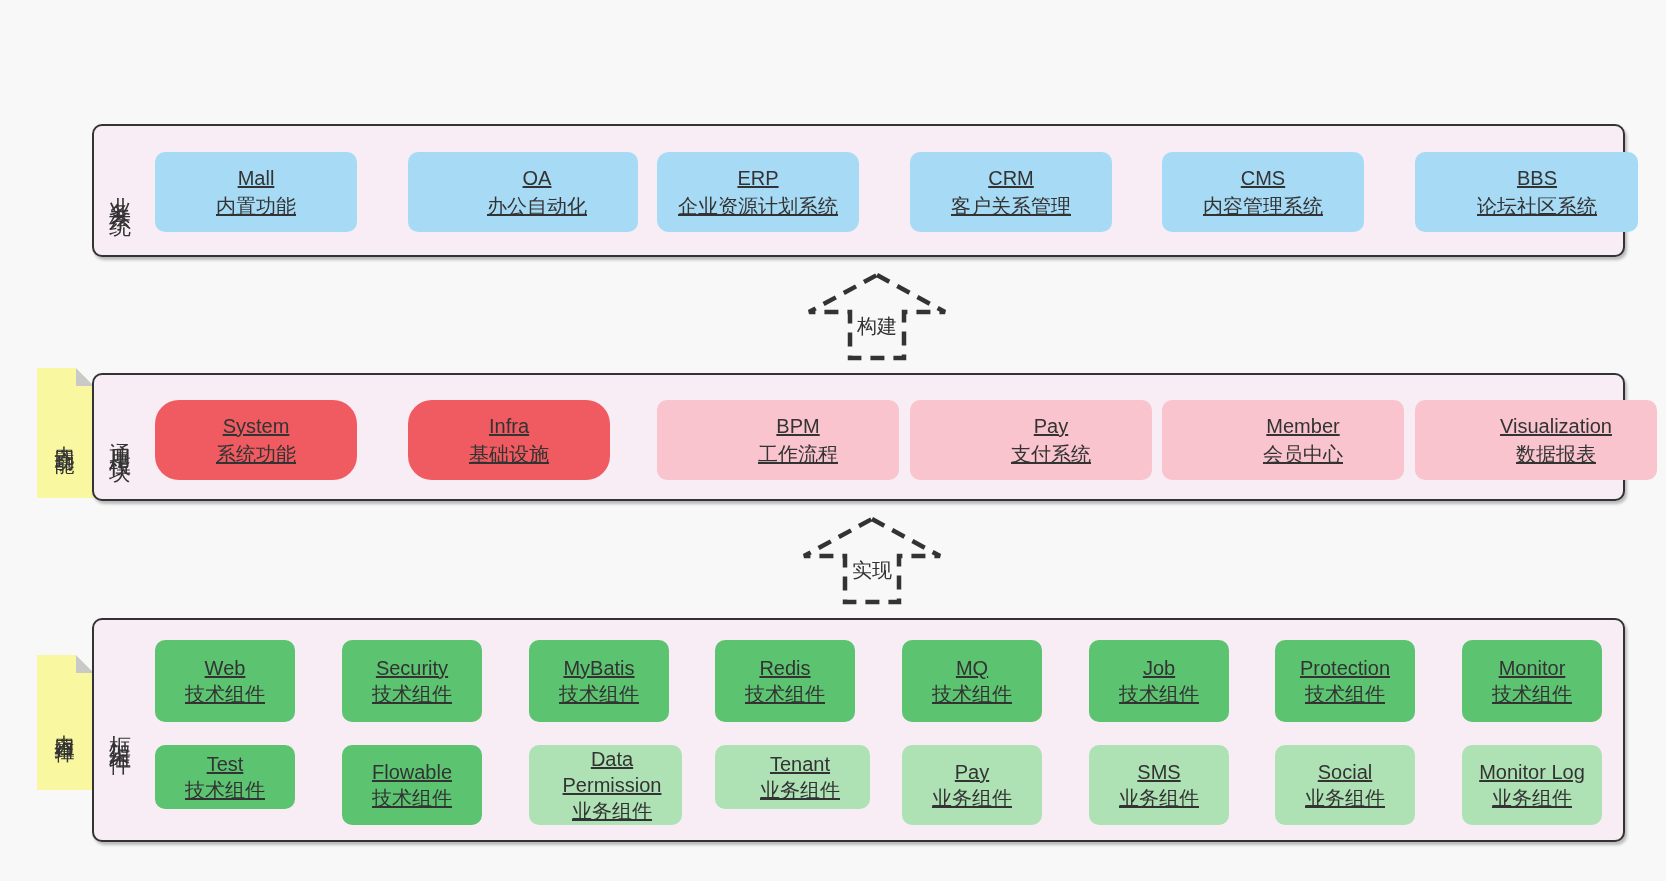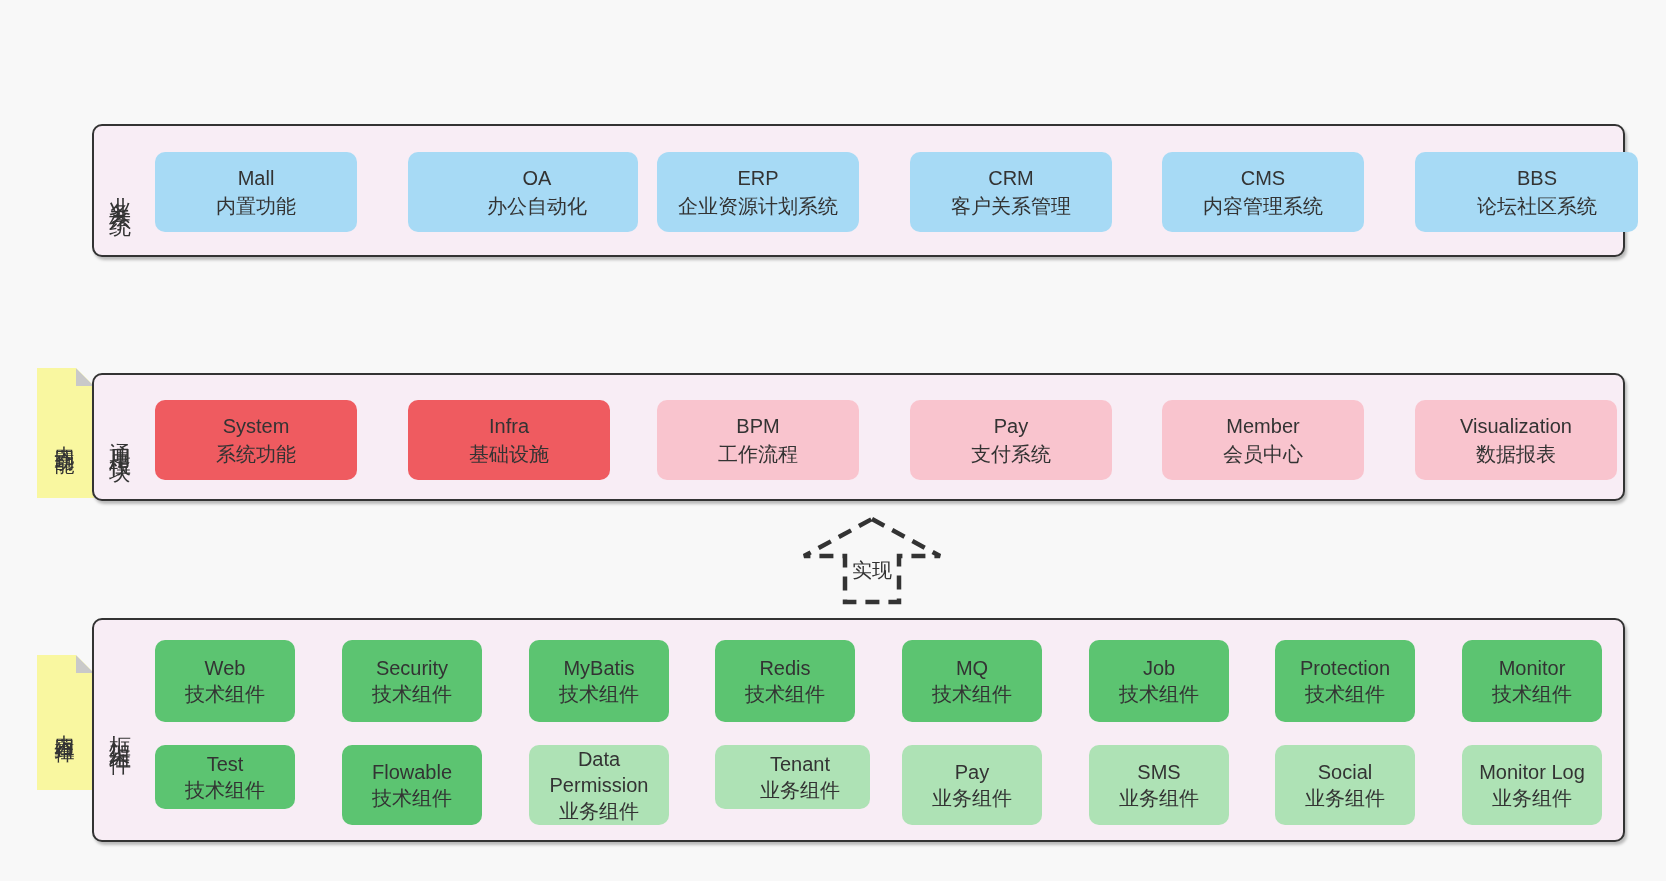--- a/index.html
+++ b/index.html
@@ -13,27 +13,27 @@
     box-shadow:2px 3px 3px rgba(0,0,0,0.25);z-index:2;
   }
   .band-label{
     position:absolute;left:11px;top:50%;transform:translateY(-50%);
     writing-mode:vertical-lr;text-orientation:upright;
     font-size:22px;letter-spacing:6px;color:#333;white-space:nowrap;
   }
   .mbox{
     position:absolute;border-radius:10px;display:flex;flex-direction:column;
     align-items:center;justify-content:center;text-align:center;
-    font-size:20px;color:#333;
+    font-size:20px;color:#333;text-decoration:underline;
   }
   .b12{width:202px;height:80px;line-height:28px;}
   .b3{width:140px;line-height:26px;}
   .blue{background:#a7daf5;}
-  .red{background:#ef5b60;}
-  .pink{background:#f9c4ce;}
+  .red{background:#ef5b60;border-radius:24px;}
+  .pink{background:#f9c4ce;padding-left:40px;}
   .green{background:#5cc471;}
   .lgreen{background:#aee2b5;}
   .sticky{
     position:absolute;left:37px;width:57px;background:#f9f7a0;z-index:1;
     clip-path:polygon(0 0, calc(100% - 18px) 0, 100% 18px, 100% 100%, 0 100%);
   }
   .fold{
     position:absolute;top:0;right:0;width:18px;height:18px;background:#c9c9c9;
     clip-path:polygon(0 0, 100% 100%, 0 100%);
   }
@@ -87,20 +87,26 @@
     <div class="mbox b12 blue" style="left:1068px;top:26px;">
       <span>CMS</span>
       <span>内容管理系统</span>
     </div>
     <div class="mbox b12 blue" style="left:1321px;top:26px;padding-left:21px;">
       <span>BBS</span>
       <span>论坛社区系统</span>
     </div>
   </div>
 
+  <div class="arrow-wrap" style="left:806px;top:272px;">
+    <svg width="142" height="90">
+      <polygon points="71,3 139,40 98,40 98,86 44,86 44,40 3,40"></polygon>
+    </svg>
+    <div class="arrow-label">构建</div>
+  </div>
 
   <div class="band" style="top:373px;height:128px;">
     <div class="band-label">通用模块</div>
     <div class="mbox b12 red" style="left:61px;top:25px;">
       <span>System</span>
       <span>系统功能</span>
     </div>
     <div class="mbox b12 red" style="left:314px;top:25px;">
       <span>Infra</span>
       <span>基础设施</span>
@@ -167,21 +173,21 @@
     </div>
 
     <div class="mbox b3 green" style="left:61px;top:125px;height:64px;">
       <span>Test</span>
       <span>技术组件</span>
     </div>
     <div class="mbox b3 green" style="left:248px;top:125px;height:80px;">
       <span>Flowable</span>
       <span>技术组件</span>
     </div>
-    <div class="mbox b3 lgreen" style="left:435px;top:125px;height:80px;">
+    <div class="mbox b3 lgreen" style="left:435px;top:125px;height:80px;padding-left:13px;">
       <span>Data Permission</span>
       <span>业务组件</span>
     </div>
     <div class="mbox b3 lgreen" style="left:621px;top:125px;height:64px;padding-left:15px;">
       <span>Tenant</span>
       <span>业务组件</span>
     </div>
     <div class="mbox b3 lgreen" style="left:808px;top:125px;height:80px;">
       <span>Pay</span>
       <span>业务组件</span>

